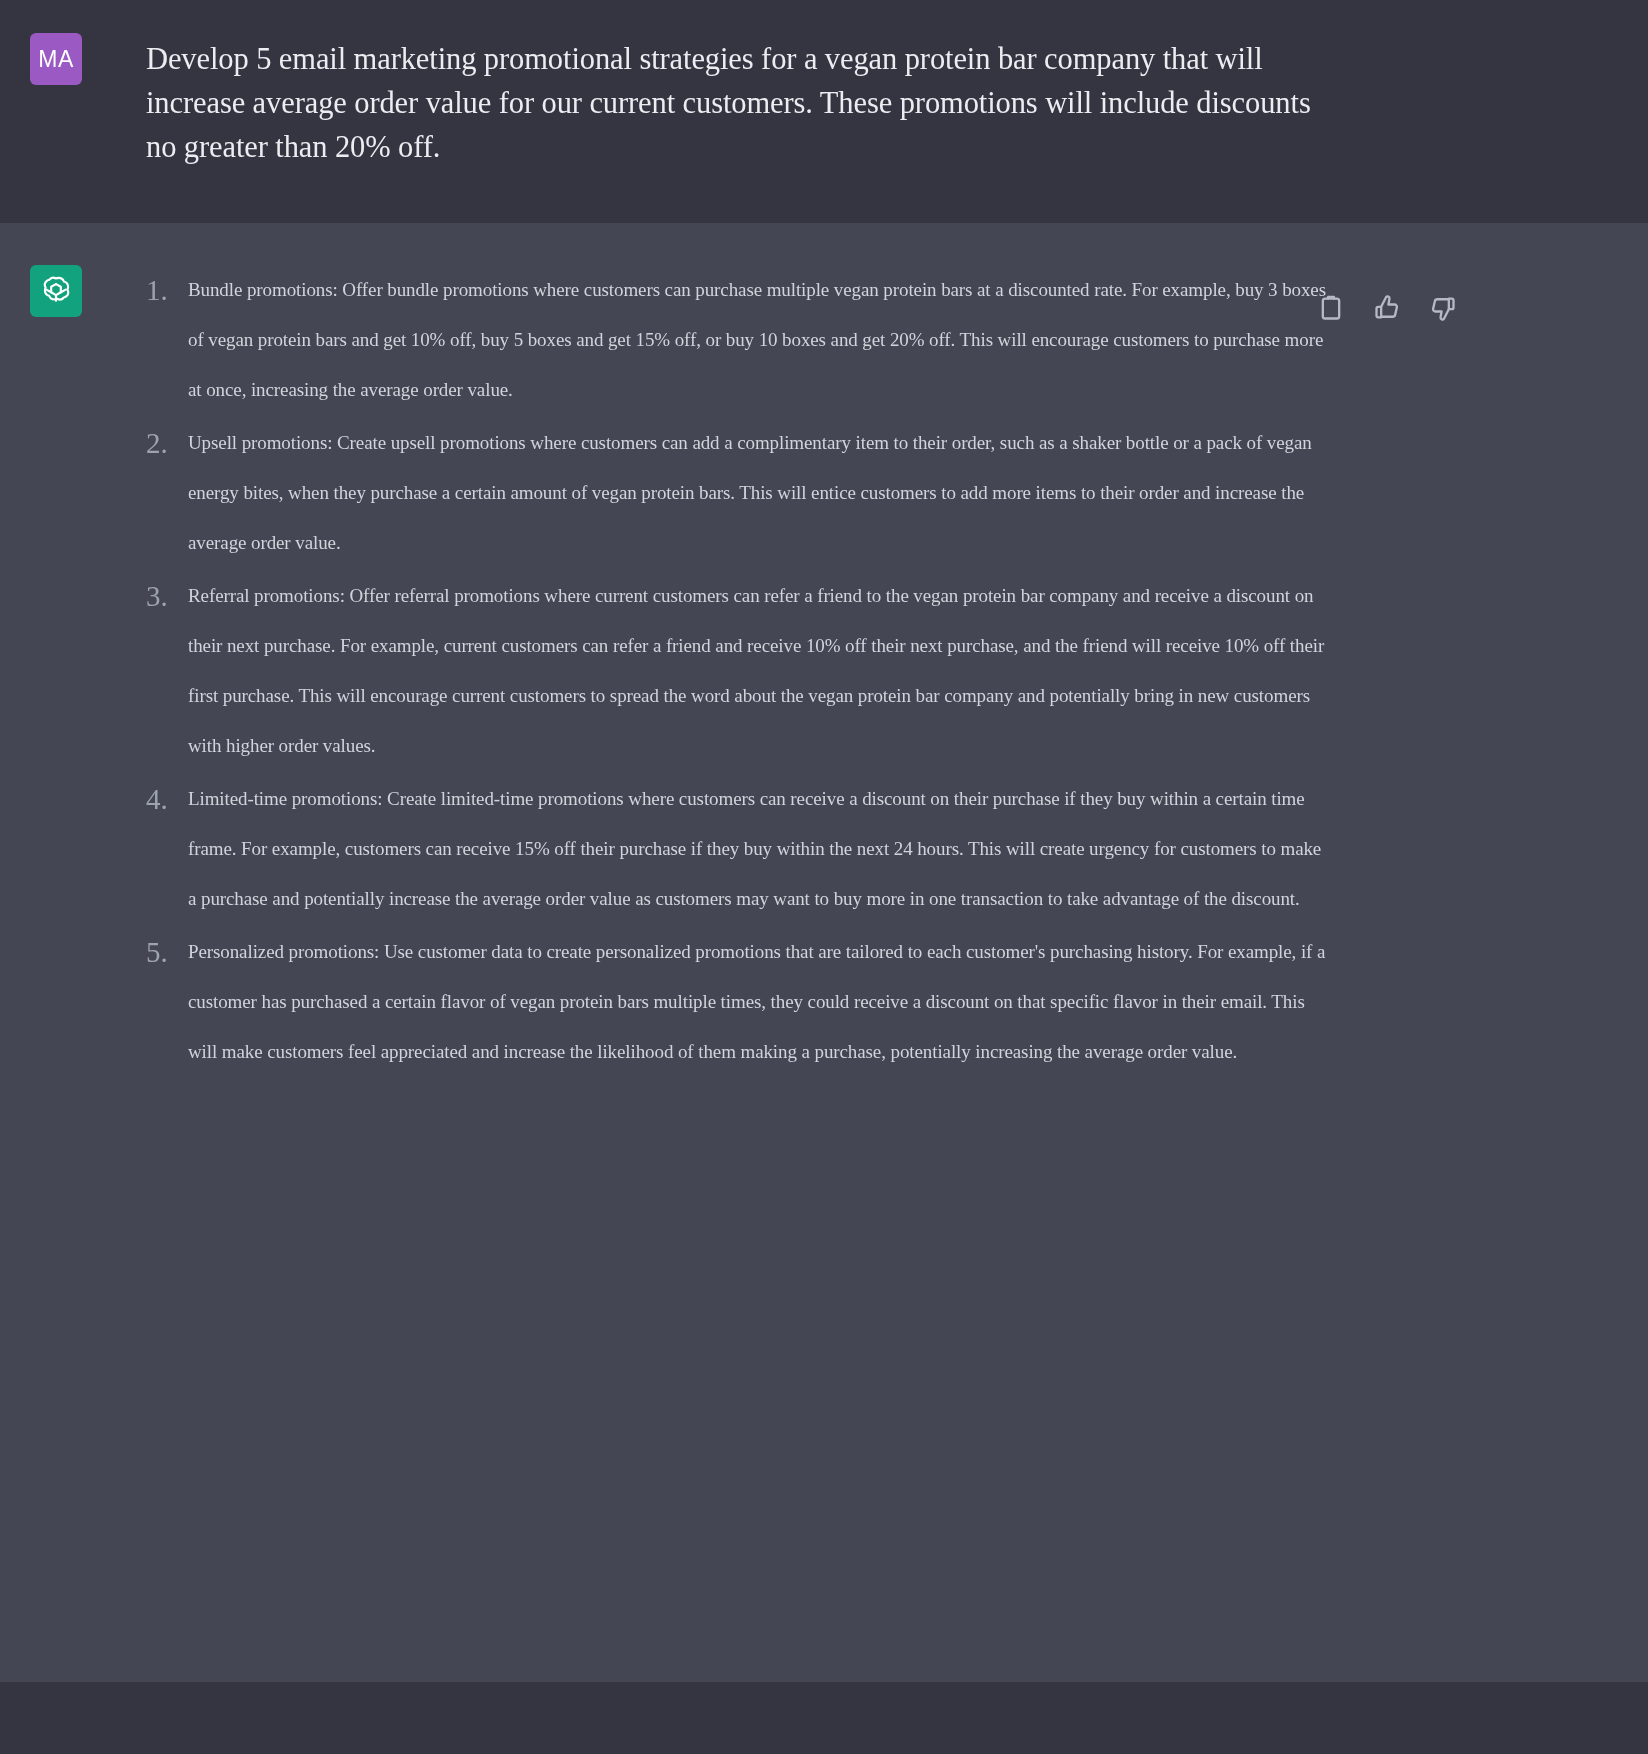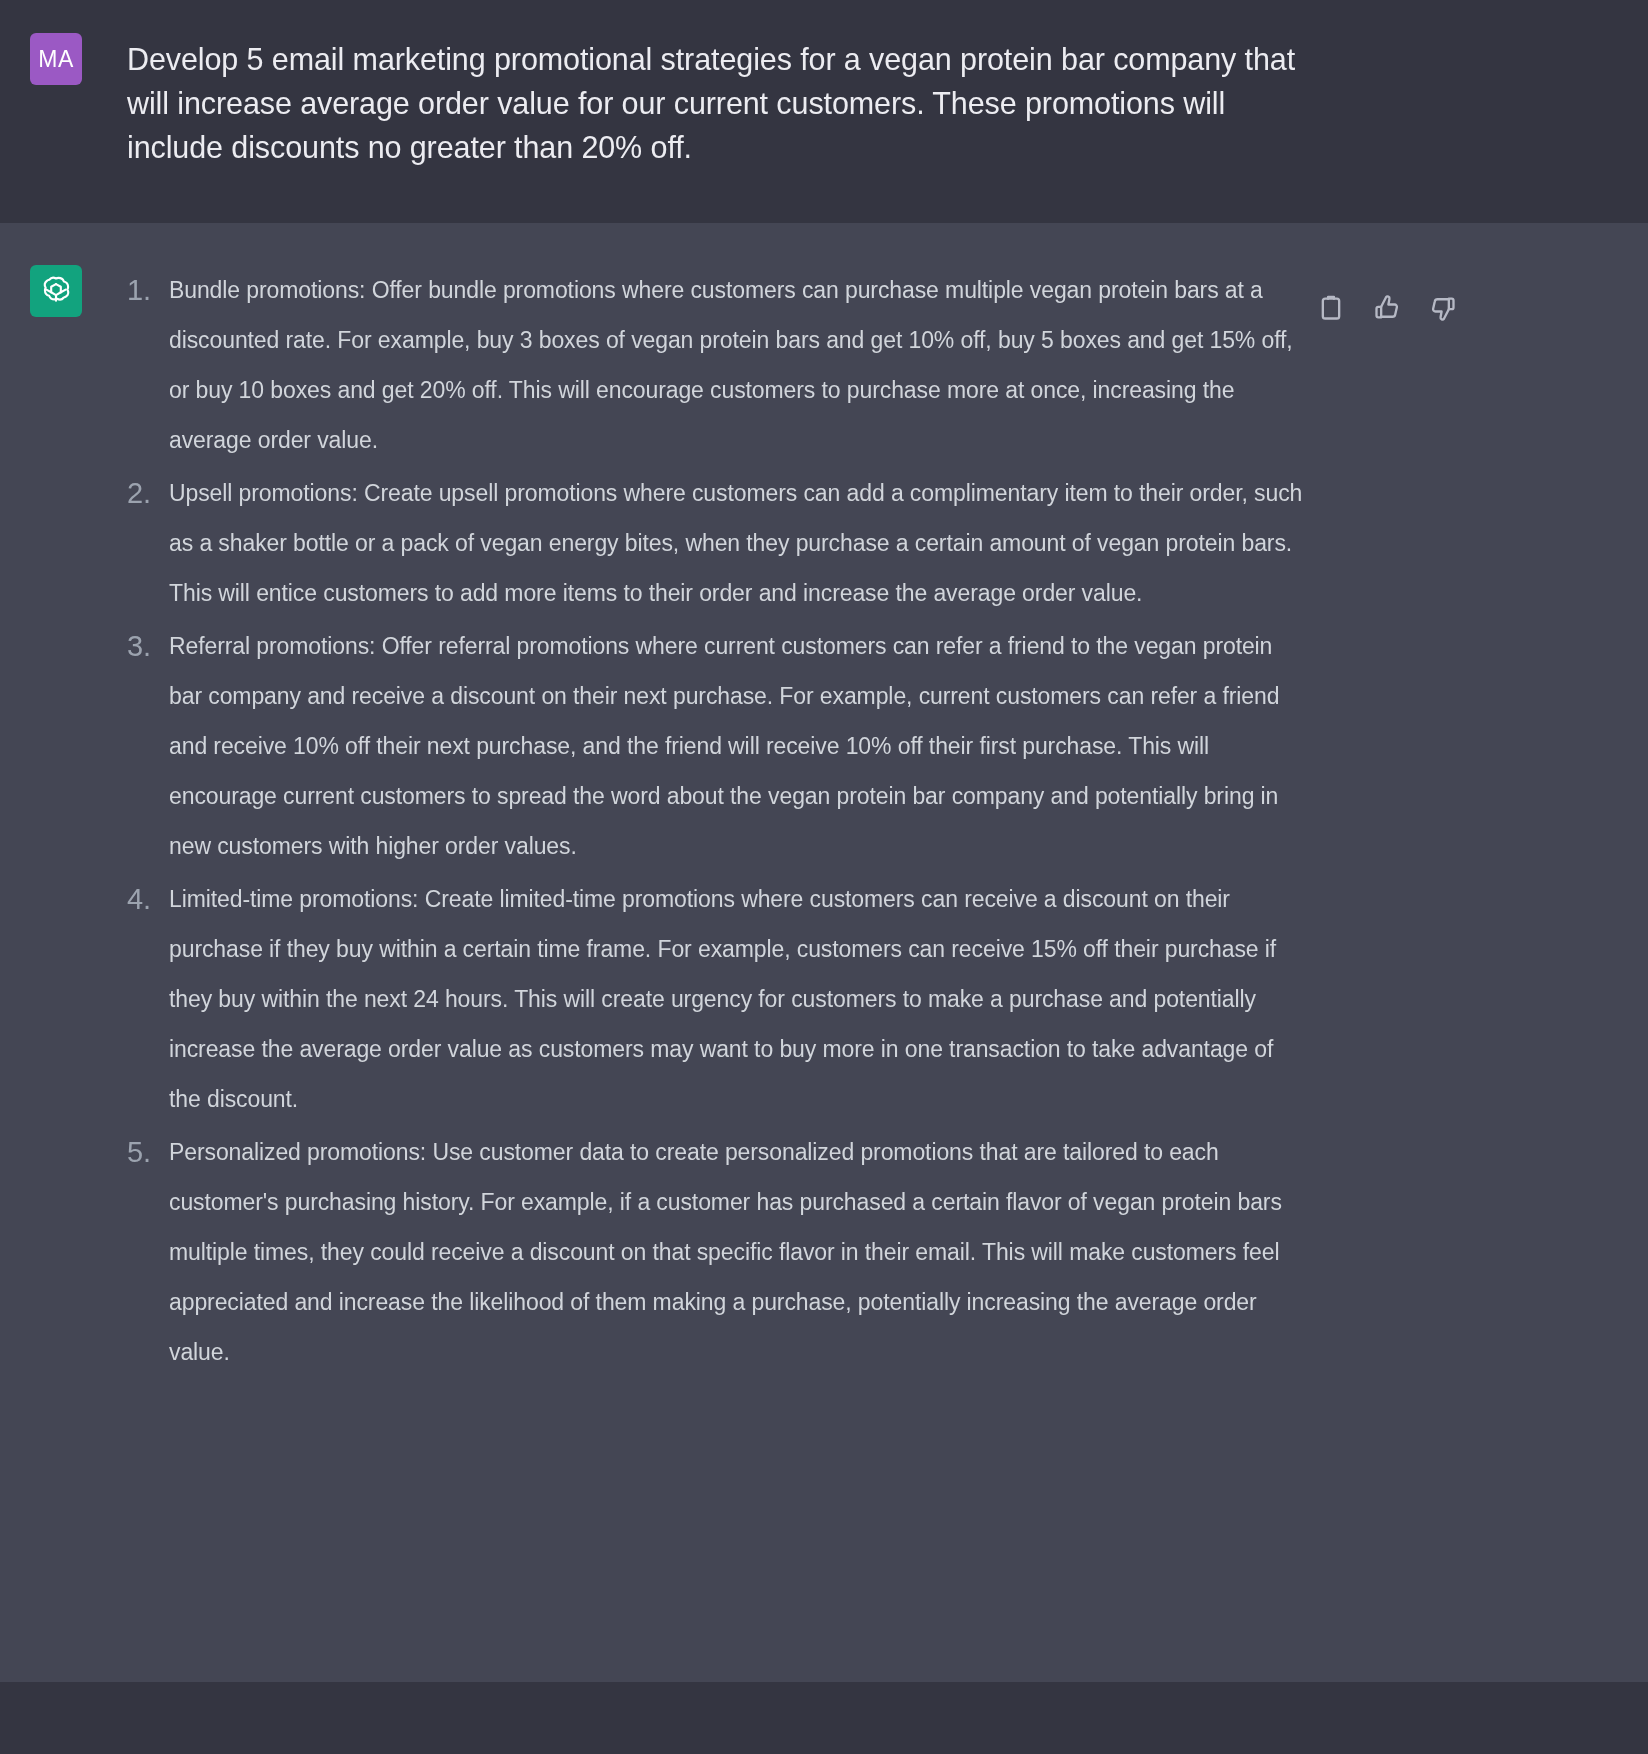--- a/index.html
+++ b/index.html
@@ -64,23 +64,24 @@
     letter-spacing: 0.5px;
     font-weight: 400;
   }
   .avatar.bot-avatar {
     background: #12a37e;
   }
   .avatar.bot-avatar svg { display: block; }
 
   
   .body {
-    margin-left: 45px;
+    margin-left: 64px;
     flex: 1 1 auto;
     min-width: 0;
+    font-family: Liberation Serif, serif;
   }
 
   .user-text {
     color: #ececf1;
     font-size: 30.5px;
     line-height: 44px;
     max-width: 1175px;
     letter-spacing: -0.1px;
     margin: 0;
     padding-top: 4px;
@@ -92,21 +93,21 @@
     list-style: none;
     counter-reset: item;
     max-width: 1180px;
   }
   ol.answer-list > li {
     position: relative;
     counter-increment: item;
     padding-left: 42px;
     margin: 0 0 3px 0;
     color: #d1d5db;
-    font-size: 23px;
+    font-size: 19px;
     line-height: 50px;
     letter-spacing: -0.1px;
   }
   ol.answer-list > li::before {
     content: counter(item) ".";
     position: absolute;
     left: 0;
     top: 0;
     color: #9ca3af;
     font-size: 29px;

